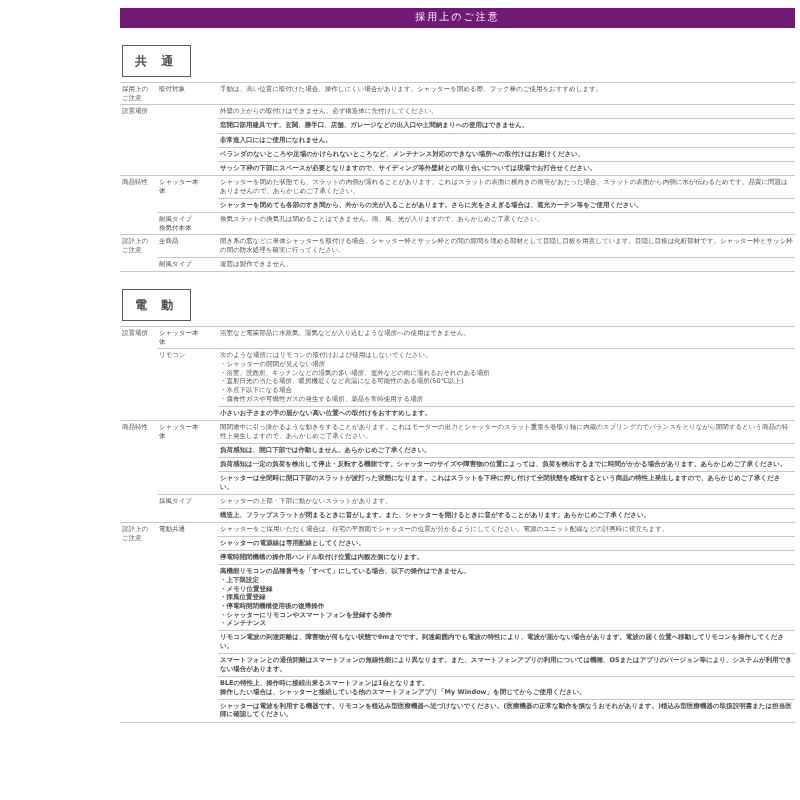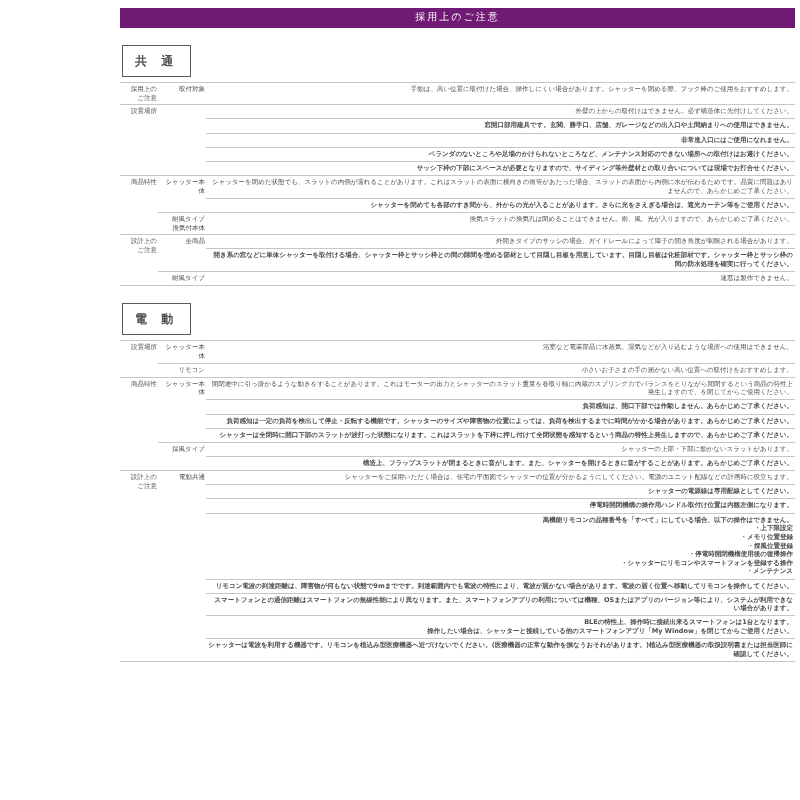--- a/index.html
+++ b/index.html
@@ -13,24 +13,24 @@
   .title-bar {
     background:#701a75; color:#ffffff; text-align:center;
     font-size:10px; height:20px; line-height:18px; letter-spacing:2px;
   }
   .section-block { margin-top:17px; }
   .section-label {
     display:inline-block; border:1px solid #5a5a5a; color:#4d4d4d;
     font-size:12px; font-weight:bold; line-height:1;
     padding:9px 12px; letter-spacing:5px; margin:0 0 5px 2px;
   }
-  .cau-table { border-top:1px solid #c6c6c6; font-size:6.5px; line-height:1.33;text-align:right; }
+  .cau-table { border-top:1px solid #c6c6c6; font-size:6.5px; line-height:1.33; }
   .cat-row { display:grid; grid-template-columns:38px 1fr; border-bottom:1px solid #c6c6c6; }
   .col1 { padding:2px 1px 2px 2px; white-space:pre-line; }
-  .subgroup { display:grid; grid-template-columns:48px 1fr; }
+  .subgroup { display:grid; grid-template-columns:48px 1fr;gap:12px; }
   .subgroup + .subgroup { border-top:1px solid #c6c6c6; }
   .col2 { padding:2px 1px; white-space:pre-line; }
   .item { padding:2px 2px 2.5px 2px; white-space:pre-line; }
   .item + .item { border-top:1px solid #c6c6c6;font-weight:bold; }
 </style>
 </head>
 <body>
 
 <div class="page">
   <div class="title-bar">採用上のご注意</div>
@@ -82,21 +82,20 @@
               </div>
             </div>
           </div>
           <div class="cat-row">
             <div class="col1">設計上の
 ご注意</div>
             <div class="sg-wrap">
               <div class="subgroup">
                 <div class="col2">全商品</div>
                 <div class="items">
-                  <div class="item">外開きタイプのサッシの場合、ガイドレールによって障子の開き角度が制限される場合があります。</div>
                   <div class="item">開き系の窓などに単体シャッターを取付ける場合、シャッター枠とサッシ枠との間の隙間を埋める部材として目隠し目板を用意しています。目隠し目板は化粧部材です。シャッター枠とサッシ枠の間の防水処理を確実に行ってください。</div>
                 </div>
               </div>
               <div class="subgroup">
                 <div class="col2">耐風タイプ</div>
                 <div class="items">
                   <div class="item">連窓は製作できません。</div>
                 </div>
               </div>
             </div>
@@ -108,32 +107,38 @@
             <div class="sg-wrap">
               <div class="subgroup">
                 <div class="col2">シャッター本体</div>
                 <div class="items">
                   <div class="item">浴室など電装部品に水蒸気、湿気などが入り込むような場所への使用はできません。</div>
                 </div>
               </div>
               <div class="subgroup">
                 <div class="col2">リモコン</div>
                 <div class="items">
+                  <div class="item">次のような場所にはリモコンの取付けおよび使用はしないでください。
+・シャッターの開閉が見えない場所
+・浴室、洗面所、キッチンなどの湿気の多い場所、屋外などの雨に濡れるおそれのある場所
+・直射日光の当たる場所、暖房機近くなど高温になる可能性のある場所(50℃以上)
+・氷点下以下になる場合
+・腐食性ガスや可燃性ガスの発生する場所、薬品を常時使用する場所</div>
                   <div class="item">小さいお子さまの手の届かない高い位置への取付けをおすすめします。</div>
                 </div>
               </div>
             </div>
           </div>
           <div class="cat-row">
             <div class="col1">商品特性</div>
             <div class="sg-wrap">
               <div class="subgroup">
                 <div class="col2">シャッター本体</div>
                 <div class="items">
-                  <div class="item">開閉途中に引っ掛かるような動きをすることがあります。これはモーターの出力とシャッターのスラット重量を巻取り軸に内蔵のスプリング力でバランスをとりながら開閉するという商品の特性上発生しますので、を閉じてからご使用ください。</div>
+                  <div class="item">開閉途中に引っ掛かるような動きをすることがあります。これはモーターの出力とシャッターのスラット重量を巻取り軸に内蔵のスプリング力でバランスをとりながら開閉するという商品の特性上発生しますので、あらかじめご了承ください。</div>
                   <div class="item">負荷感知は、開口下部では作動しません。あらかじめご了承ください。</div>
                   <div class="item">負荷感知は一定の負荷を検出して停止・反転する機能です。シャッターのサイズや障害物の位置によっては、負荷を検出するまでに時間がかかる場合があります。あらかじめご了承ください。</div>
                   <div class="item">シャッターは全閉時に開口下部のスラットが波打った状態になります。これはスラットを下枠に押し付けて全閉状態を感知するという商品の特性上発生しますので、あらかじめご了承ください。</div>
                 </div>
               </div>
               <div class="subgroup">
                 <div class="col2">採風タイプ</div>
                 <div class="items">
                   <div class="item">シャッターの上部・下部に動かないスラットがあります。</div>
                   <div class="item">構造上、フラップスラットが閉まるときに音がします。また、シャッターを開けるときに音がすることがあります。あらかじめご了承ください。</div>

